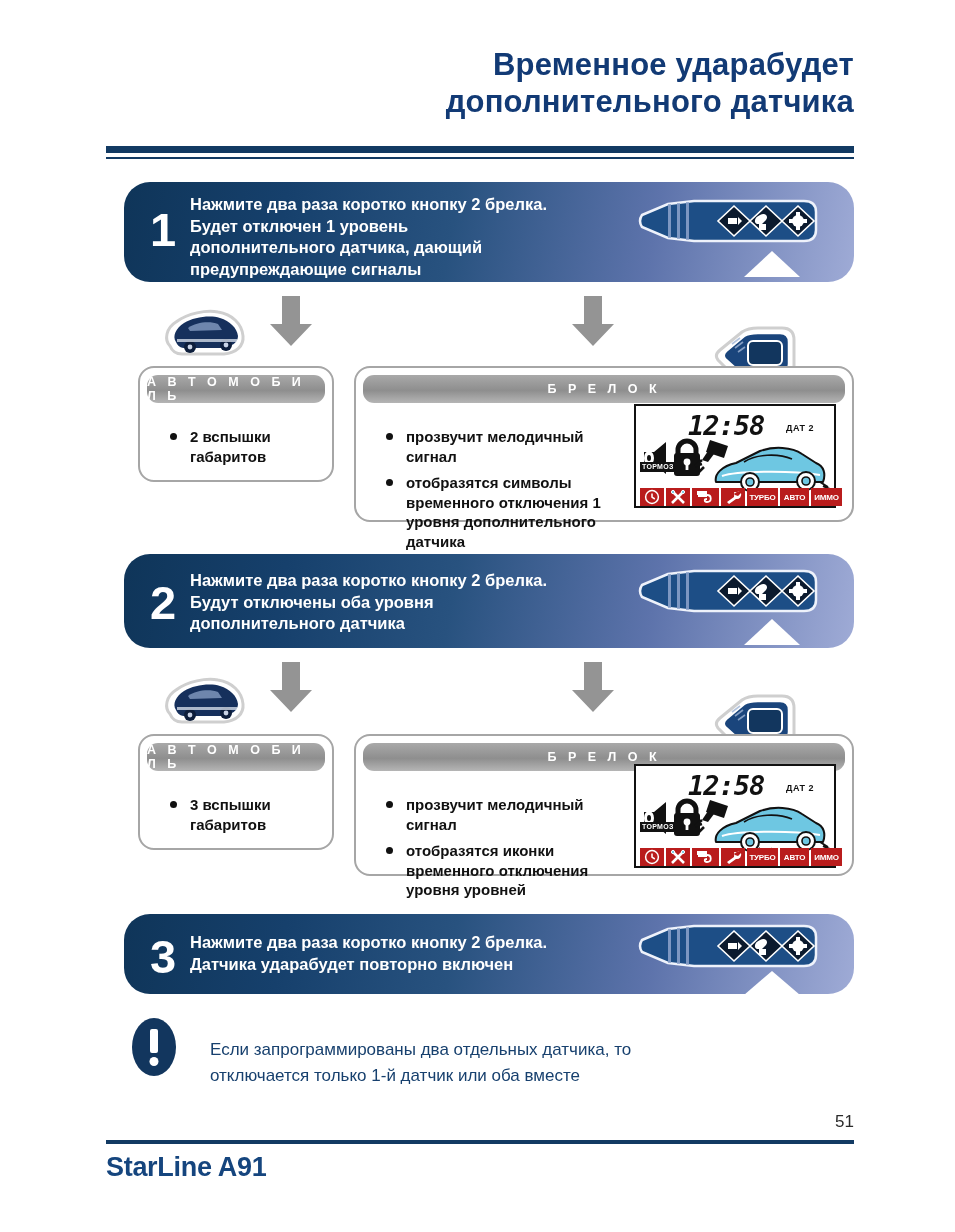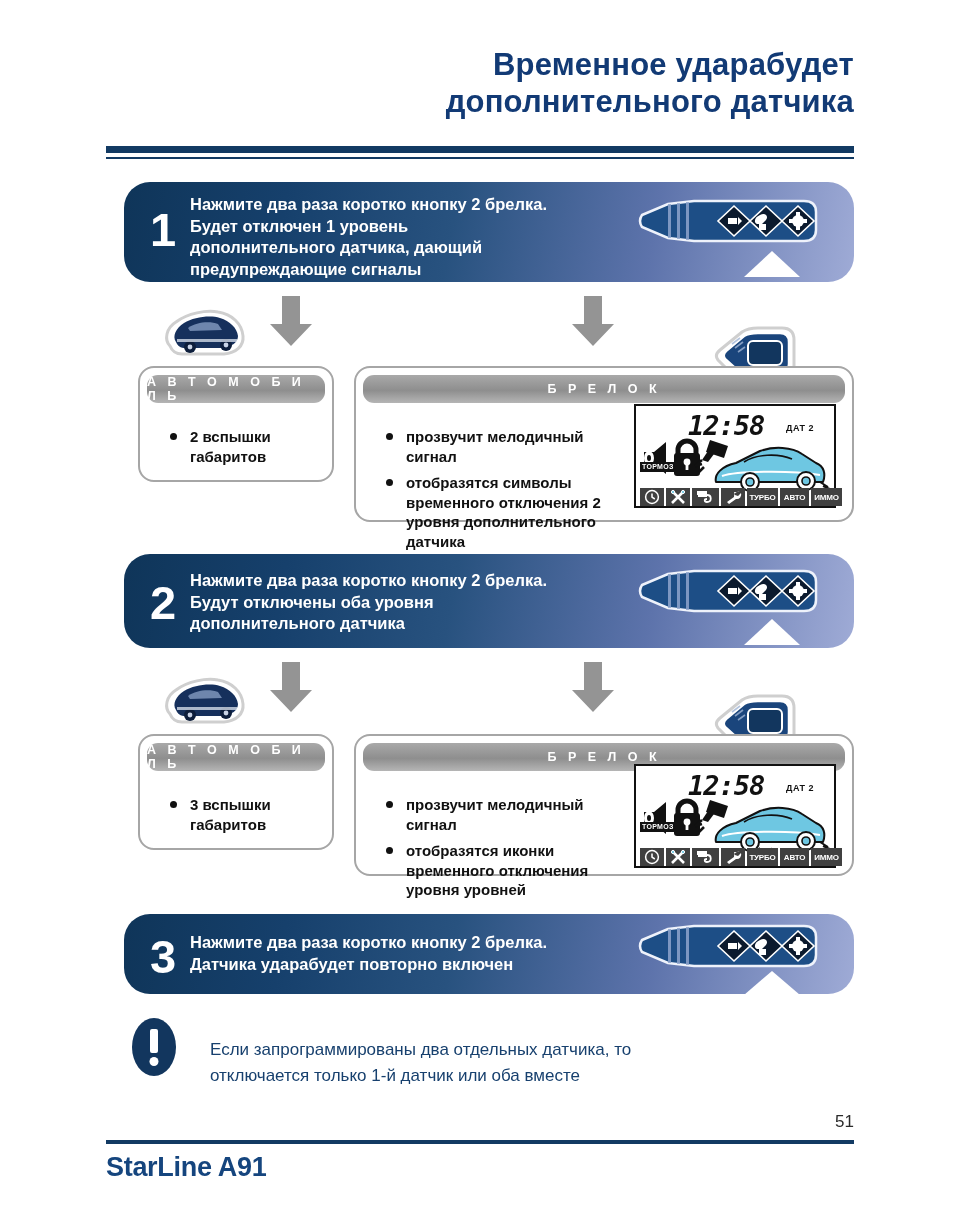--- a/index.html
+++ b/index.html
@@ -75,21 +75,21 @@
     position:absolute;font-family:"DejaVu Sans Mono","Liberation Mono",monospace;
     font-weight:bold;font-style:italic;color:#111;letter-spacing:-1px;
   }
   .lcd .dat{position:absolute;font-size:9px;font-weight:bold;color:#111;letter-spacing:.5px;}
   .lcd .tormoz{
     position:absolute;background:#111;color:#fff;font-size:7px;font-weight:bold;
     padding:1px 2px;letter-spacing:.3px;line-height:8px;
   }
   .lcd .botbar{position:absolute;display:flex;gap:2px;}
   .lcd .cell{
-    background:#404040;display:flex;align-items:center;justify-content:center;
+    background:#b91c1c;display:flex;align-items:center;justify-content:center;
     color:#fff;font-size:8px;font-weight:bold;letter-spacing:-.2px;
   }
 
   
   .note{position:absolute;left:124px;top:1012px;width:730px;height:72px;}
   .note .bang{
     position:absolute;left:8px;top:6px;width:44px;height:58px;border-radius:50%;
     background:#12365e;
   }
   .note .bang i{
@@ -202,21 +202,21 @@
     </div>
   </div>
 
   <div class="panel" style="left:354px;top:366px;width:500px;height:156px;">
     <div class="panel-hd">Б Р Е Л О К</div>
     <div class="panel-body">
       <ul class="bullets" style="width:260px">
         <li style="white-space:pre-line">прозвучит мелодичный
 сигнал</li>
         <li style="white-space:pre-line">отобразятся символы
-временного отключения 2
+временного отключения 1
 уровня дополнительного
 датчика</li>
       </ul>
     </div>
 
     <div class="lcd" style="left:278px;top:36px;width:202px;height:104px;">
       <div class="time" style="left:52px;top:4px;font-size:27px;">12:58</div>
       <div class="dat" style="left:150px;top:17px;">ДАТ 2</div>
 
       <svg style="position:absolute;left:4px;top:32px;" width="190" height="56" viewBox="0 0 190 56">

